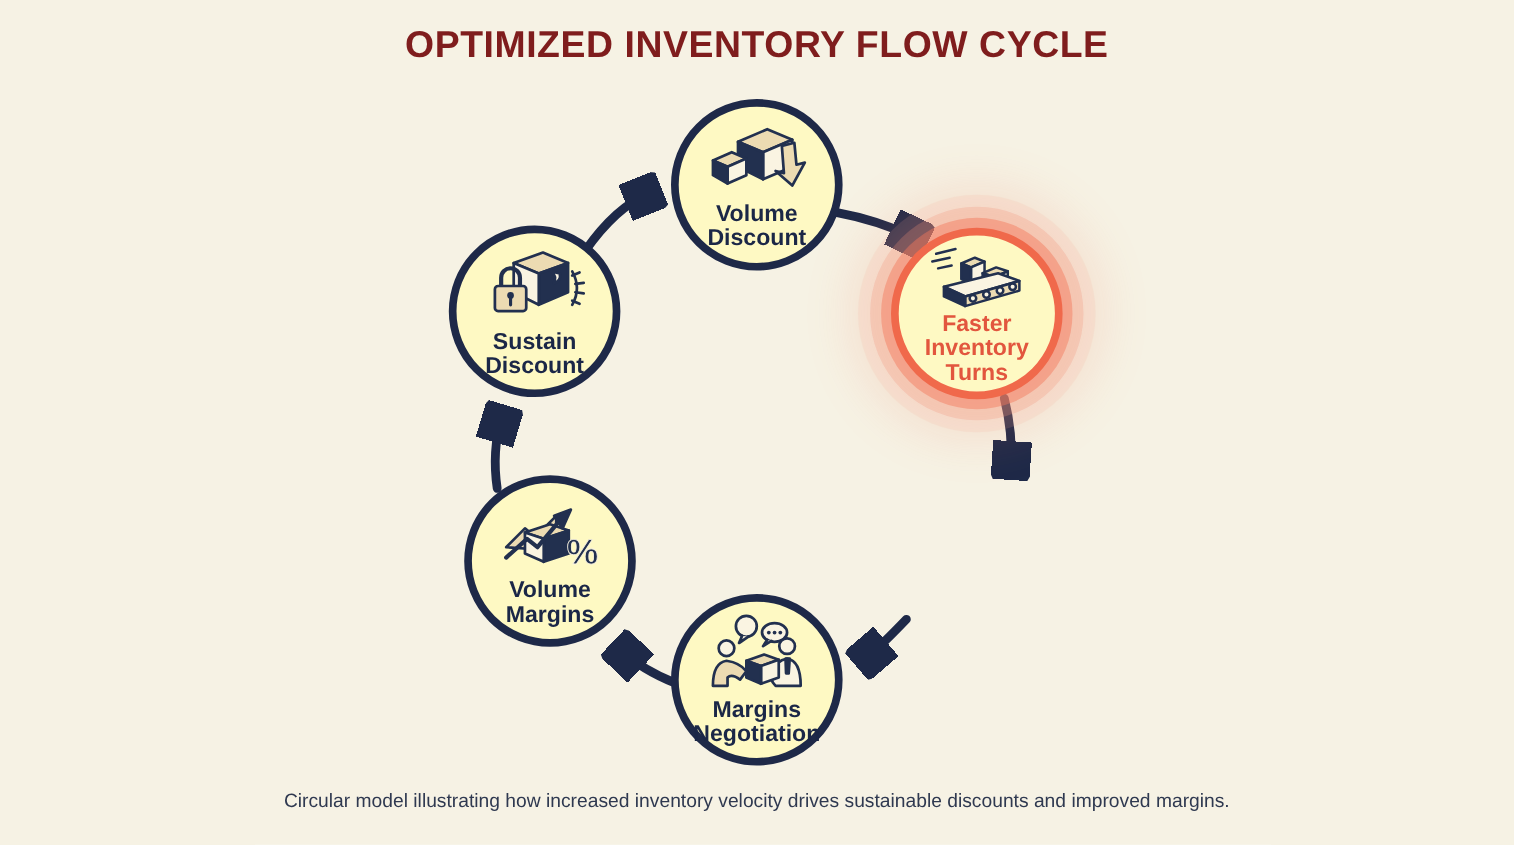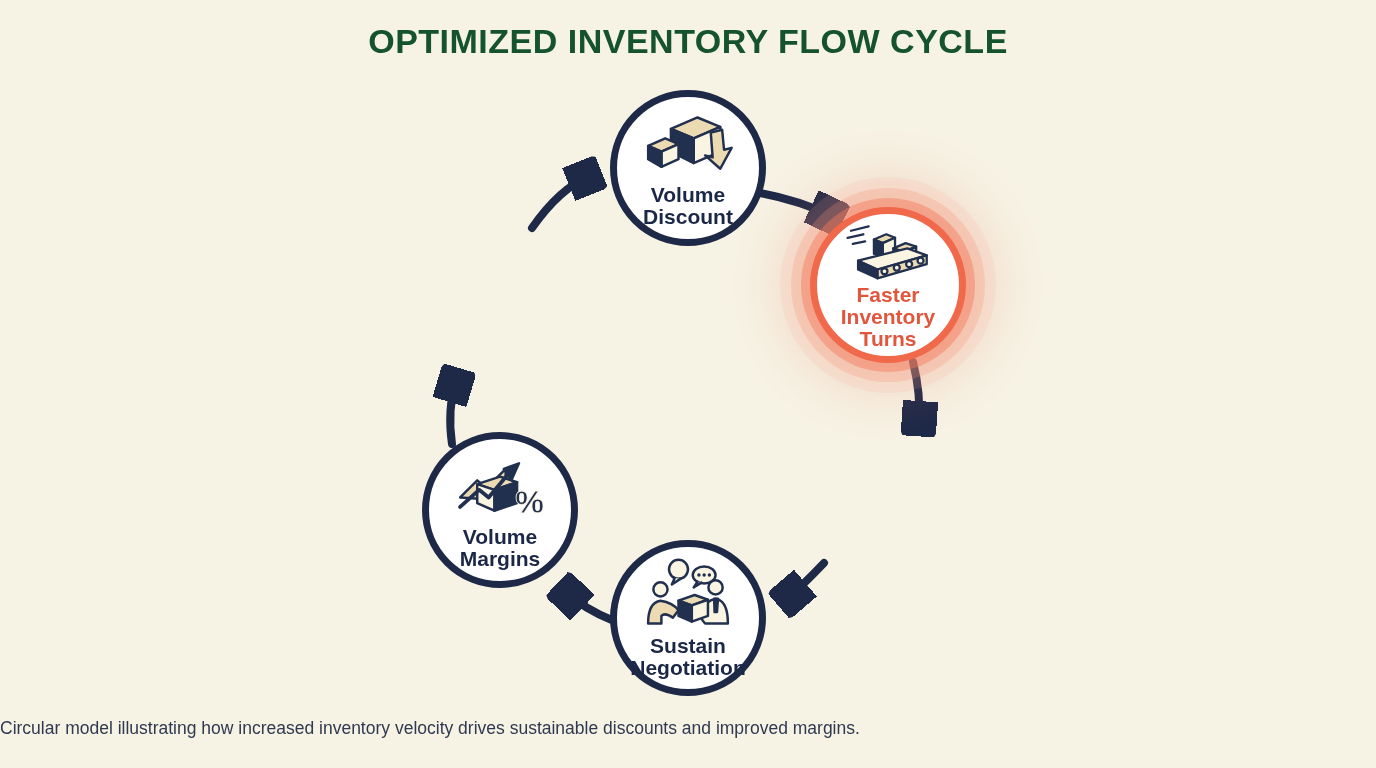--- a/index.html
+++ b/index.html
@@ -13,39 +13,40 @@
     width: 1376px; height: 768px;
     background: #f6f2e4;
   }
   .title {
     position: absolute;
     left: 0; top: 22px; width: 100%;
     text-align: center;
     font-size: 34px;
     font-weight: bold;
     letter-spacing: 0.5px;
-    color: #14532d;
+    color: #7f1d1d;
   }
   .caption {
     position: absolute;
     left: 0; top: 718px; width: 100%;
+    text-align: center;
     font-size: 17.5px;
     color: #2f3950;
   }
   .arrows {
     position: absolute; left: 0; top: 0;
   }
   .arrows path { stroke: #1e2948; stroke-width: 8; fill: none; stroke-linecap: round; }
   .node {
     position: absolute;
     width: 156px; height: 156px;
     box-sizing: border-box;
     border: 7px solid #1e2948;
     border-radius: 50%;
-    background: #ffffff;
+    background: #fef9c3;
     display: flex;
     flex-direction: column;
     align-items: center;
     justify-content: center;
     gap: 2px;
     z-index: 2;
   }
   .node .icon { display: block; line-height: 0; }
   .node .label {
     max-width: 124px;
@@ -154,36 +155,55 @@
           <path d="M8,70 Q8,48 21,46 Q34,48 40,56 L34,64 Q26,58 22,62 L22,70 Z" fill="#ecdbb2"></path>
           <circle cx="79" cy="32" r="7.5" fill="#faf4e2"></circle>
           <path d="M64,58 Q68,46 79,44 Q92,46 92,70 L68,70 Q62,64 64,58 Z" fill="#faf4e2"></path>
           <polygon points="77.5,44 81.5,44 80.5,58 78,58" fill="#22304f"></polygon>
           <polygon points="40,46 57,40 71,45 54,51" fill="#ecdbb2"></polygon>
           <polygon points="54,51 71,45 71,62 54,68" fill="#faf4e2"></polygon>
           <polygon points="40,46 54,51 54,68 40,62" fill="#22304f"></polygon>
         </g>
       </svg>
     </span>
-    <div class="label">Sustain Negotiation</div>
+    <div class="label">Margins Negotiation</div>
   </div>
 
   <div class="node pos-better">
     <span class="icon">
       <svg width="96" height="74" viewBox="0 0 100 78">
         <g class="ln">
           <path d="M8,50 L26,32 L36,40 L56,20 L56,34 L36,52 Z" fill="#ecdbb2"></path>
           <polygon points="26,36 50,28 68,34 44,42" fill="#ecdbb2"></polygon>
           <polygon points="44,42 68,34 68,56 44,64" fill="#22304f"></polygon>
           <polygon points="26,36 44,42 44,64 26,56" fill="#faf4e2"></polygon>
           <path d="M8,60 L28,42 L38,50 L58,26" fill="none" stroke-width="4"></path>
           <polygon points="54,20 70,14 62,32" fill="#22304f"></polygon>
           <text x="66" y="66" font-size="34" stroke="#faf4e2" stroke-width="0.8">%</text>
         </g>
       </svg>
     </span>
     <div class="label">Volume Margins</div>
   </div>
 
+  <div class="node pos-sustain">
+    <span class="icon">
+      <svg width="96" height="76" viewBox="0 0 100 80">
+        <g class="ln">
+          <polygon points="30,18 58,8 82,18 54,28" fill="#ecdbb2"></polygon>
+          <polygon points="54,28 82,18 82,46 54,58" fill="#22304f"></polygon>
+          <polygon points="30,18 54,28 54,58 30,46" fill="#faf4e2"></polygon>
+          <path d="M66,26 q6,5 2,12 q8,-3 6,-10 Z" fill="#faf4e2"></path>
+          <path d="M86,26 Q95,42 86,58" fill="none"></path>
+          <path d="M86,30 l7,-3 M89,38 l8,-1 M89,46 l8,1 M86,54 l7,3" fill="none"></path>
+          <path d="M18,40 v-8 a9,9 0 0 1 18,0 v8" fill="none" stroke-width="4"></path>
+          <rect x="12" y="40" width="30" height="24" rx="3" fill="#ecdbb2"></rect>
+          <circle cx="27" cy="49" r="3.2" fill="#22304f" stroke="none"></circle>
+          <path d="M27,51 L27,58" stroke-width="3" fill="none"></path>
+        </g>
+      </svg>
+    </span>
+    <div class="label">Sustain Discount</div>
+  </div>
 
   <div class="caption">Circular model illustrating how increased inventory velocity drives sustainable discounts and improved margins.</div>
 
 </div>
 
 </body></html>

